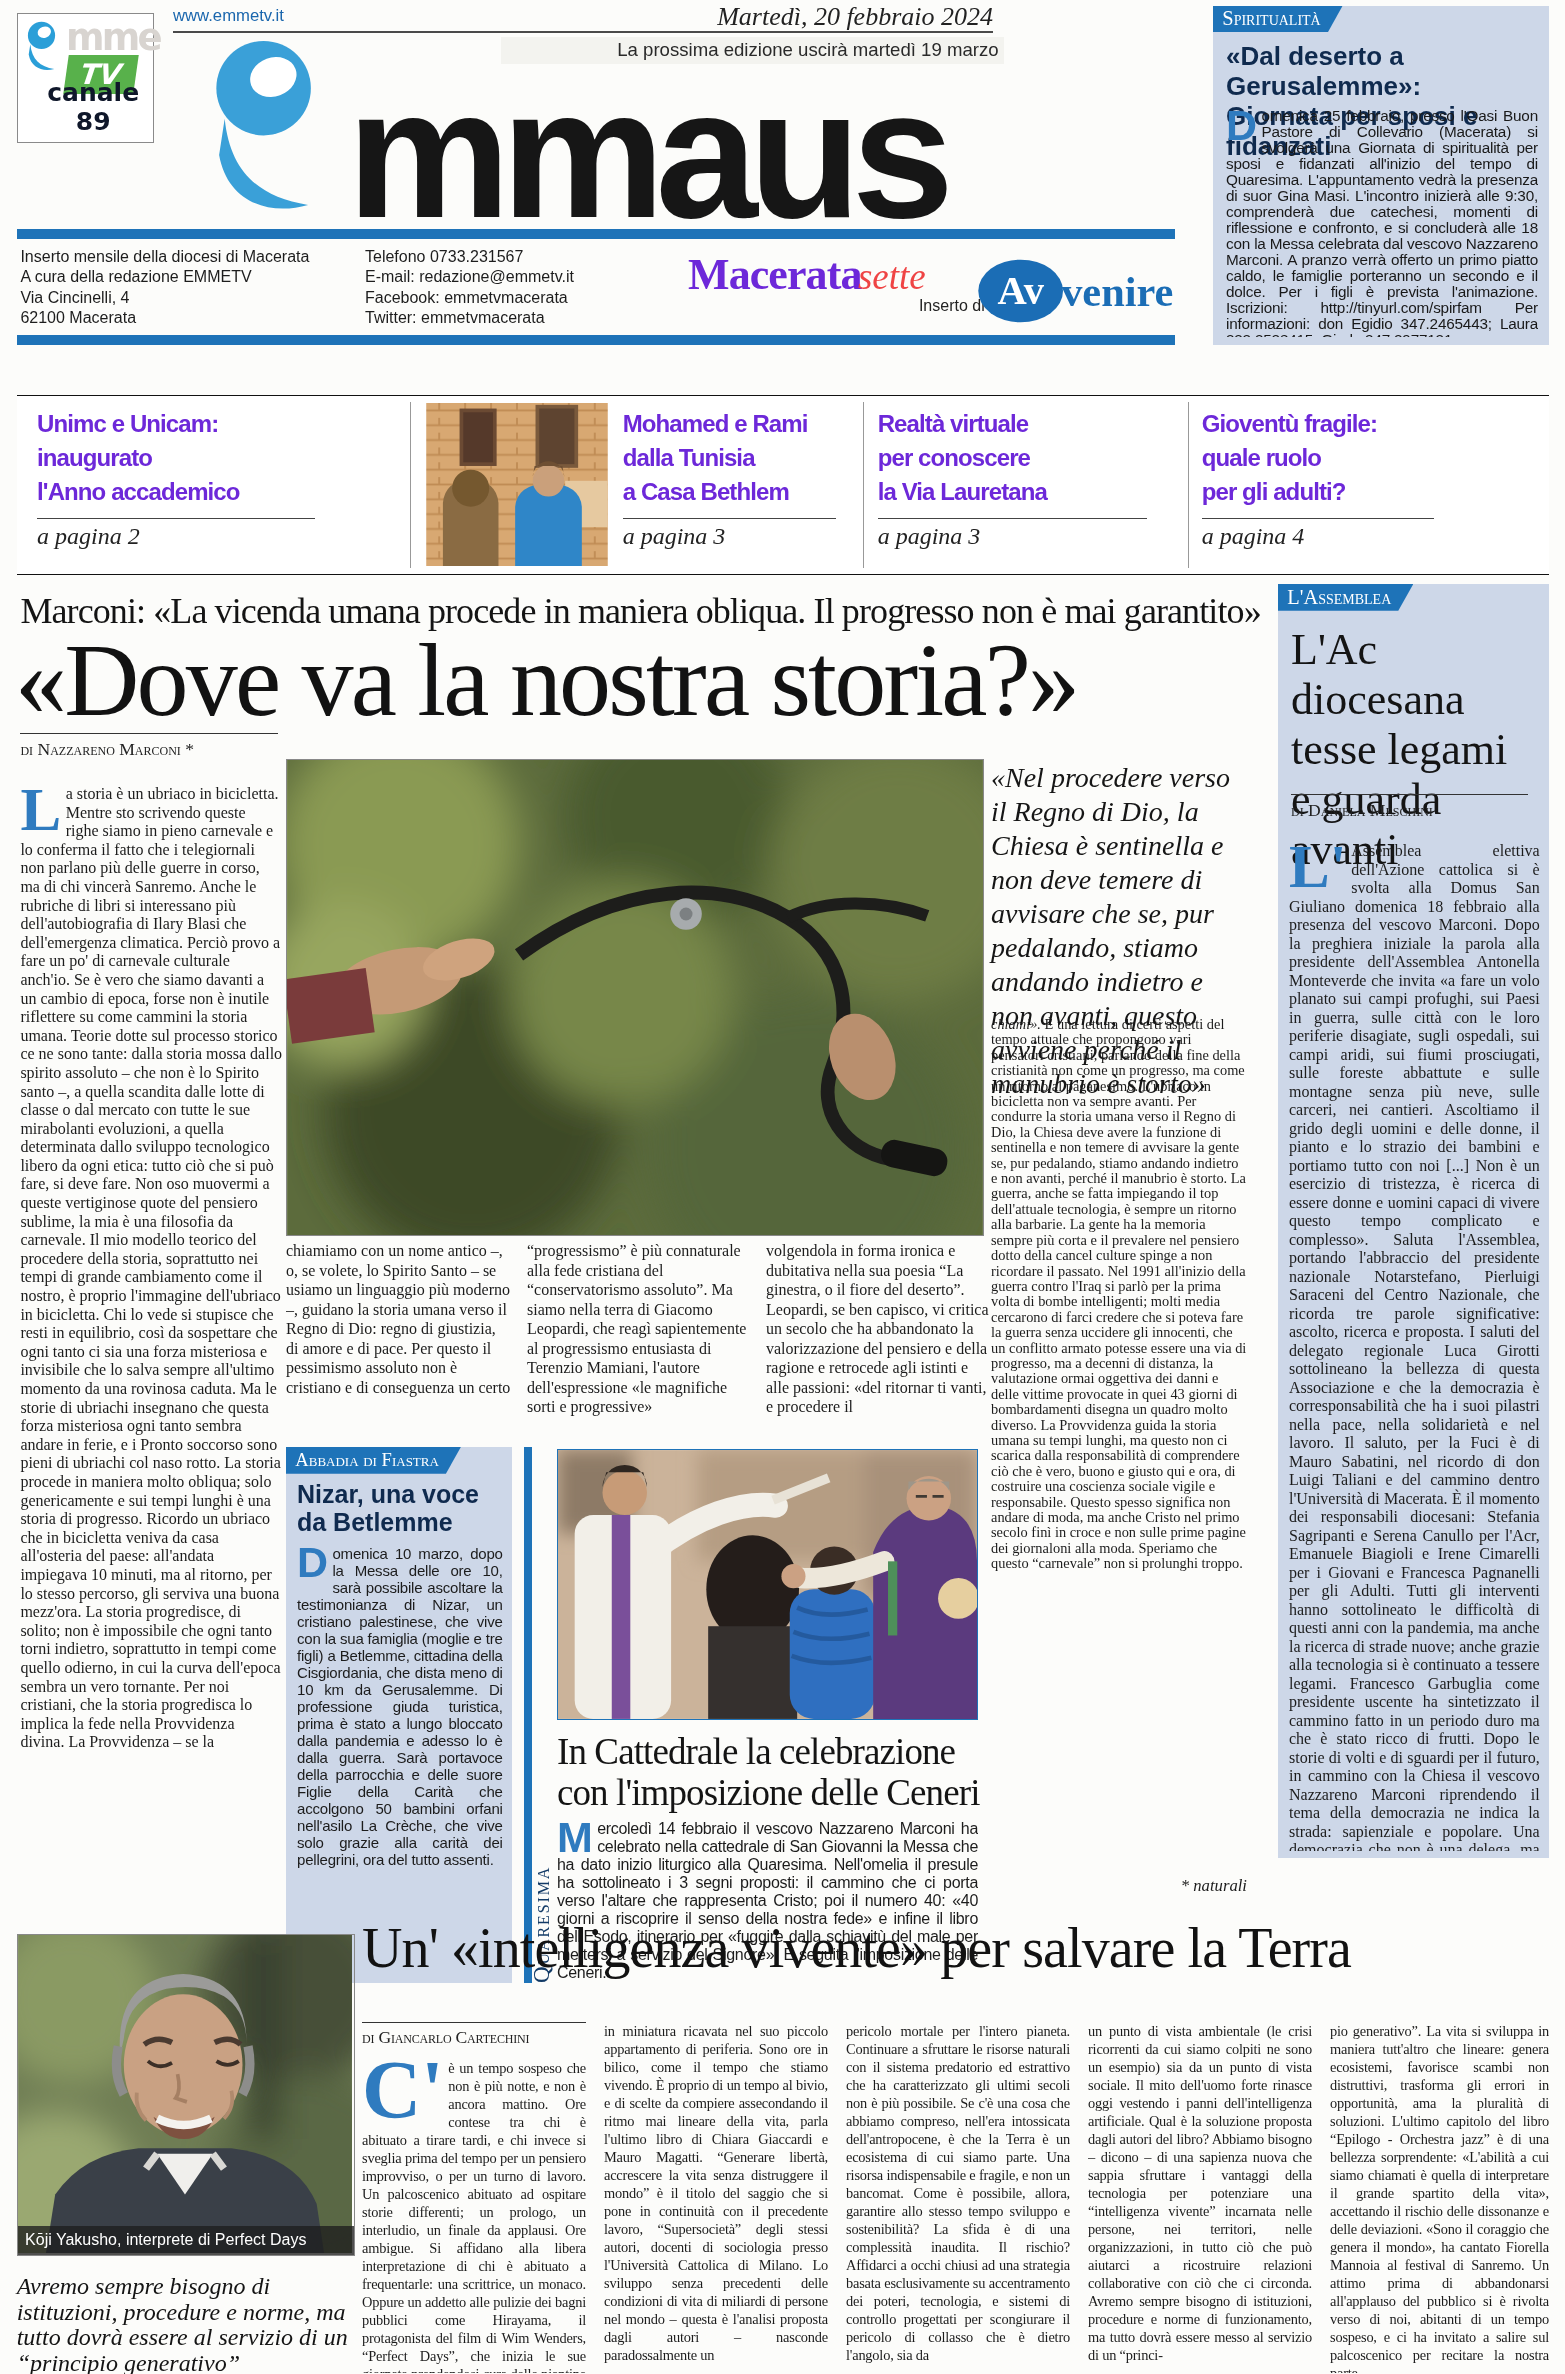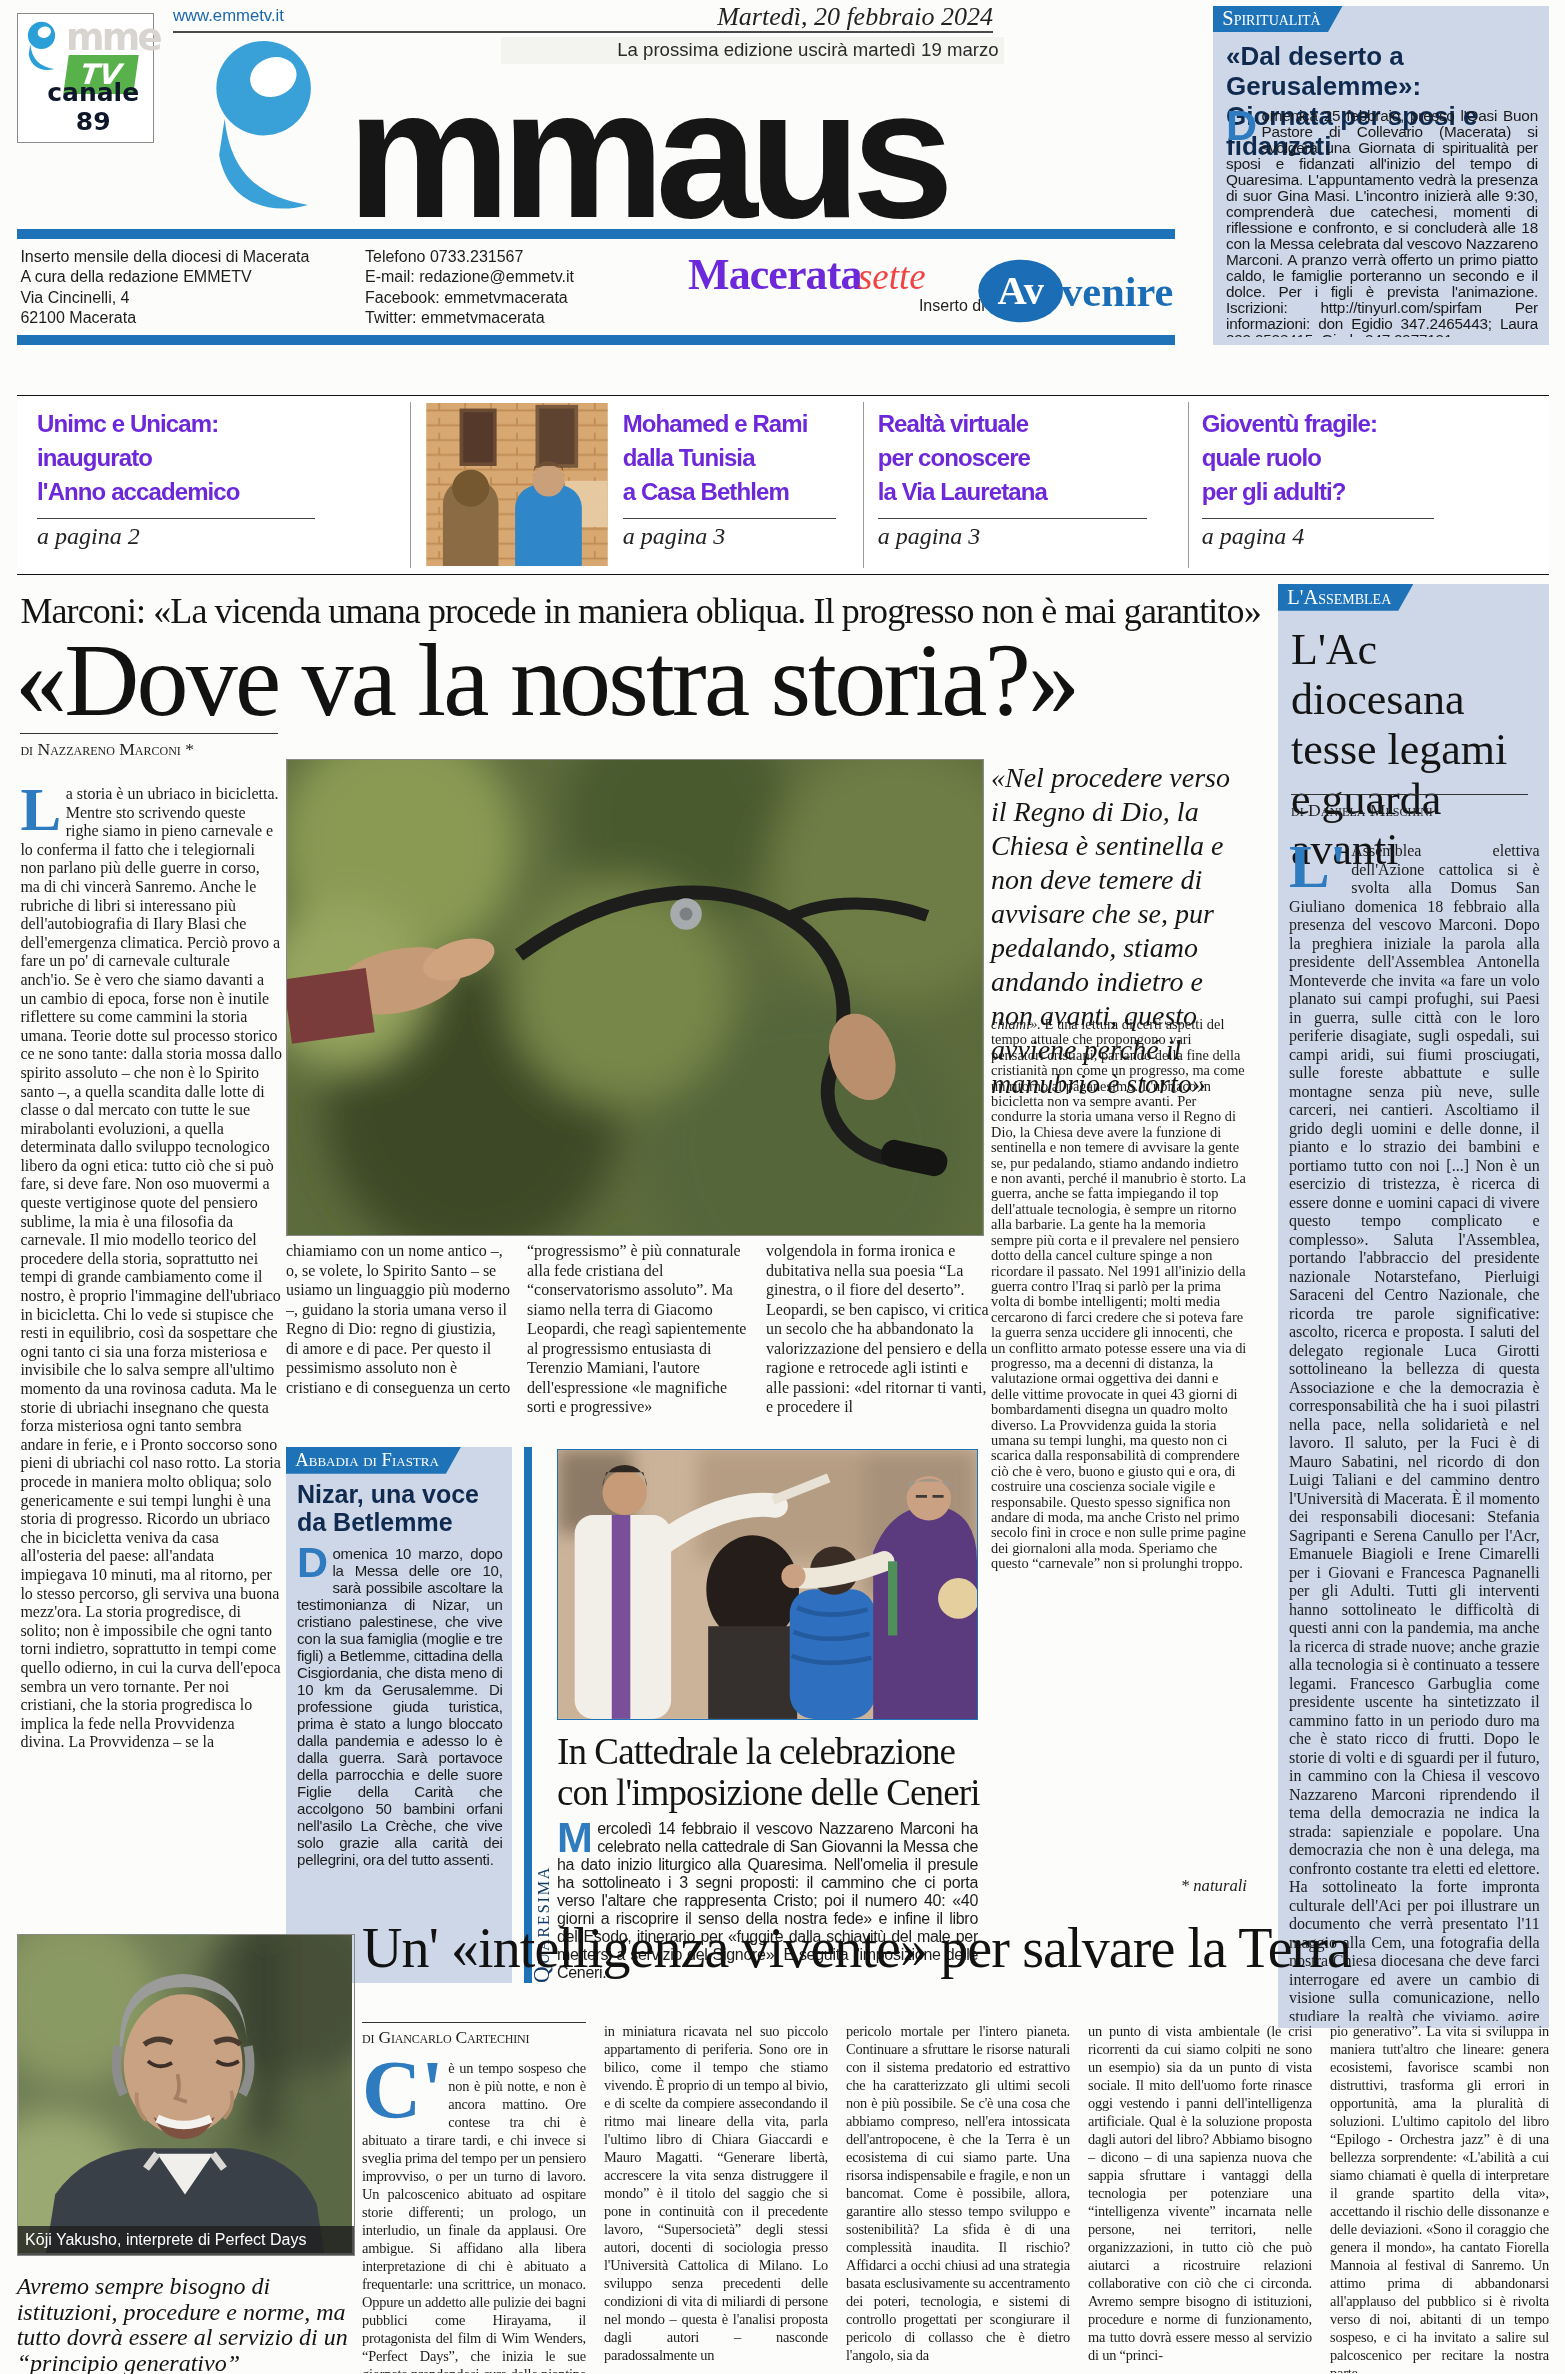--- a/index.html
+++ b/index.html
@@ -62,21 +62,21 @@
   .col{position:absolute;overflow:hidden;}
   .mcol1{left:20.4px;top:785px;width:262px;height:1124px;font-size:16px;line-height:18.6px;}
   .ucol{top:1241px;width:226px;height:199px;font-size:16px;line-height:19.5px;}
   .ucol2{left:286px;} .ucol3{left:527px;} .ucol4{left:766px;}
   .pullq{left:991px;top:761px;width:256px;font-style:italic;font-size:28px;line-height:34px;color:#161616;}
   .mcol5{left:991px;top:1017px;width:256px;height:857px;font-size:14.4px;line-height:15.4px;}
   .vescovo{left:991px;top:1876px;width:256px;text-align:right;font-style:italic;font-size:16.7px;}
   .photo-frame{border:0.9px solid #888;}
   .bikephoto{left:286px;top:759px;width:696px;height:475px;}
   
-  .assem{left:1278px;top:584px;width:271px;height:1444px;}
+  .assem{left:1278px;top:584px;width:271px;height:1274px;}
   .assem-title{position:absolute;left:13px;top:41px;font-size:44px;line-height:50px;color:#141414;}
   .assem-byl{position:absolute;left:13px;top:210px;width:237px;}
   .assem-body{position:absolute;left:11px;right:9.3px;top:258px;bottom:7.4px;
       font-size:16px;line-height:18.5px;text-align:justify;overflow:hidden;}
   
   .abb{left:286px;top:1447px;width:226px;height:536px;}
   .abb-title{position:absolute;left:11px;top:33px;font-size:25px;line-height:28px;}
   .abb-body{position:absolute;left:11px;right:9.3px;top:98px;bottom:7.4px;
       font-family:"Liberation Sans",sans-serif;font-size:15px;line-height:17px;
       letter-spacing:-0.2px;text-align:justify;overflow:hidden;}

